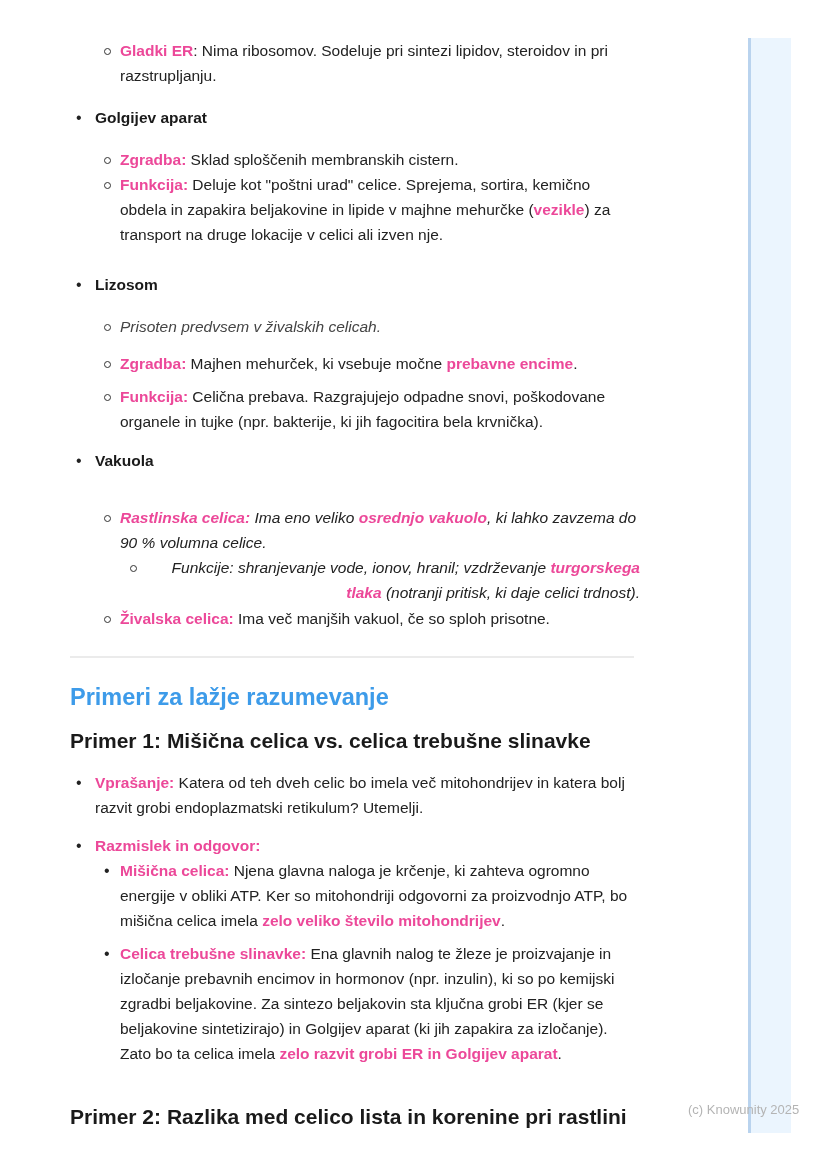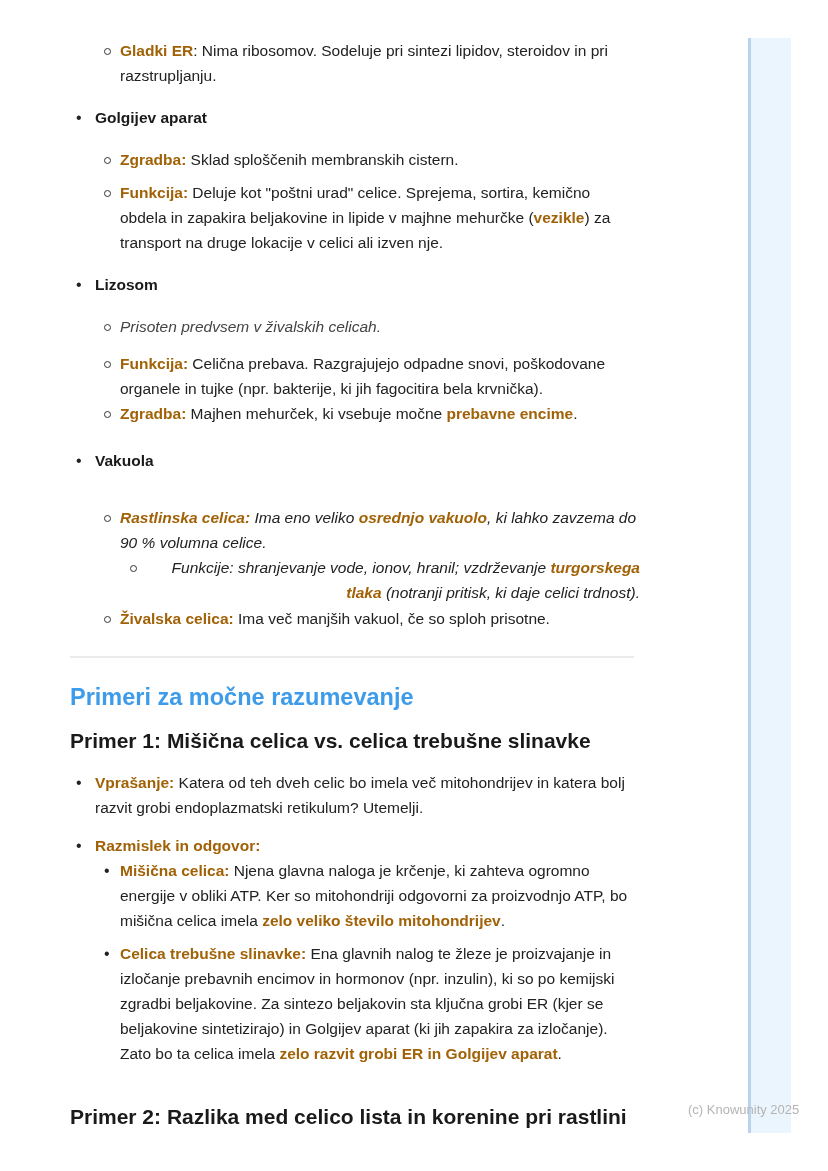--- a/index.html
+++ b/index.html
@@ -10,21 +10,21 @@
   body {
     width: 828px;
     height: 1171px;
     position: relative;
     overflow: hidden;
     font-family: "Liberation Sans", "DejaVu Sans", sans-serif;
     color: #222222;
     font-size: 15.5px;
     line-height: 25px;
   }
-  b, .b { font-weight: bold; color: #a16207; }
+  b, .b { font-weight: bold; color: #ec4899; }
   i, .i { font-style: italic; color: #444; }
 
   ul { list-style: none; margin: 0; padding: 0; }
   li { position: relative; }
 
   
   .l1 > li { padding-left: 25px; }
   .l1 > li::before {
     content: "\2022";
     position: absolute;
@@ -131,37 +131,37 @@
 
 <div class="abs" style="left:70px; top:105px; width:566px;">
   <ul class="l1">
     <li>
       <span class="h-item">Golgijev aparat</span>
     </li>
   </ul>
 </div>
 <div class="abs" style="left:70px; top:147px; width:566px;">
   <ul class="l2">
-    <li style="margin-bottom:8px;"><b>Zgradba:</b><span> Sklad sploščenih membranskih cistern.</span></li>
+    <li style=""><b>Zgradba:</b><span> Sklad sploščenih membranskih cistern.</span></li>
     <li><b>Funkcija:</b><span> Deluje kot "poštni urad" celice. Sprejema, sortira, kemično obdela in zapakira beljakovine in lipide v majhne mehurčke (</span><b>vezikle</b><span>) za transport na druge lokacije v celici ali izven nje.</span></li>
   </ul>
 </div>
 
 <div class="abs" style="left:70px; top:272px; width:566px;">
   <ul class="l1">
     <li>
       <span class="h-item">Lizosom</span>
     </li>
   </ul>
 </div>
 <div class="abs" style="left:70px; top:314px; width:566px;">
   <ul class="l2">
     <li style="margin-bottom:12px;"><i>Prisoten predvsem v živalskih celicah.</i></li>
+    <li style="margin-bottom:8px;"><b>Zgradba:</b><span> Majhen mehurček, ki vsebuje močne </span><b>prebavne encime</b><span>.</span></li>
     <li><b>Funkcija:</b><span> Celična prebava. Razgrajujejo odpadne snovi, poškodovane organele in tujke (npr. bakterije, ki jih fagocitira bela krvnička).</span></li>
-    <li style="margin-bottom:8px;"><b>Zgradba:</b><span> Majhen mehurček, ki vsebuje močne </span><b>prebavne encime</b><span>.</span></li>
   </ul>
 </div>
 
 <div class="abs" style="left:70px; top:448px; width:566px;">
   <ul class="l1">
     <li>
       <span class="h-item">Vakuola</span>
     </li>
   </ul>
 </div>
@@ -176,21 +176,21 @@
   </ul>
 </div>
 <div class="abs" style="left:70px; top:606px; width:566px;">
   <ul class="l2">
     <li><b>Živalska celica:</b><span> Ima več manjših vakuol, če so sploh prisotne.</span></li>
   </ul>
 </div>
 
 <div class="divider"></div>
 
-<h2 class="h2">Primeri za močne razumevanje</h2>
+<h2 class="h2">Primeri za lažje razumevanje</h2>
 
 <h4 class="h4" style="top:728px;">Primer 1: Mišična celica vs. celica trebušne slinavke</h4>
 
 <div class="abs" style="left:70px; top:770px; width:566px;">
   <ul class="l1">
     <li style="margin-bottom:13px;"><b>Vprašanje:</b><span> Katera od teh dveh celic bo imela več mitohondrijev in katera bolj razvit grobi endoplazmatski retikulum? Utemelji.</span></li>
     <li>
       <b>Razmislek in odgovor:</b>
       <ul class="l2f">
         <li style="margin-bottom:8px;"><b>Mišična celica:</b><span> Njena glavna naloga je krčenje, ki zahteva ogromno energije v obliki ATP. Ker so mitohondriji odgovorni za proizvodnjo ATP, bo mišična celica imela </span><b>zelo veliko število mitohondrijev</b><span>.</span></li>

